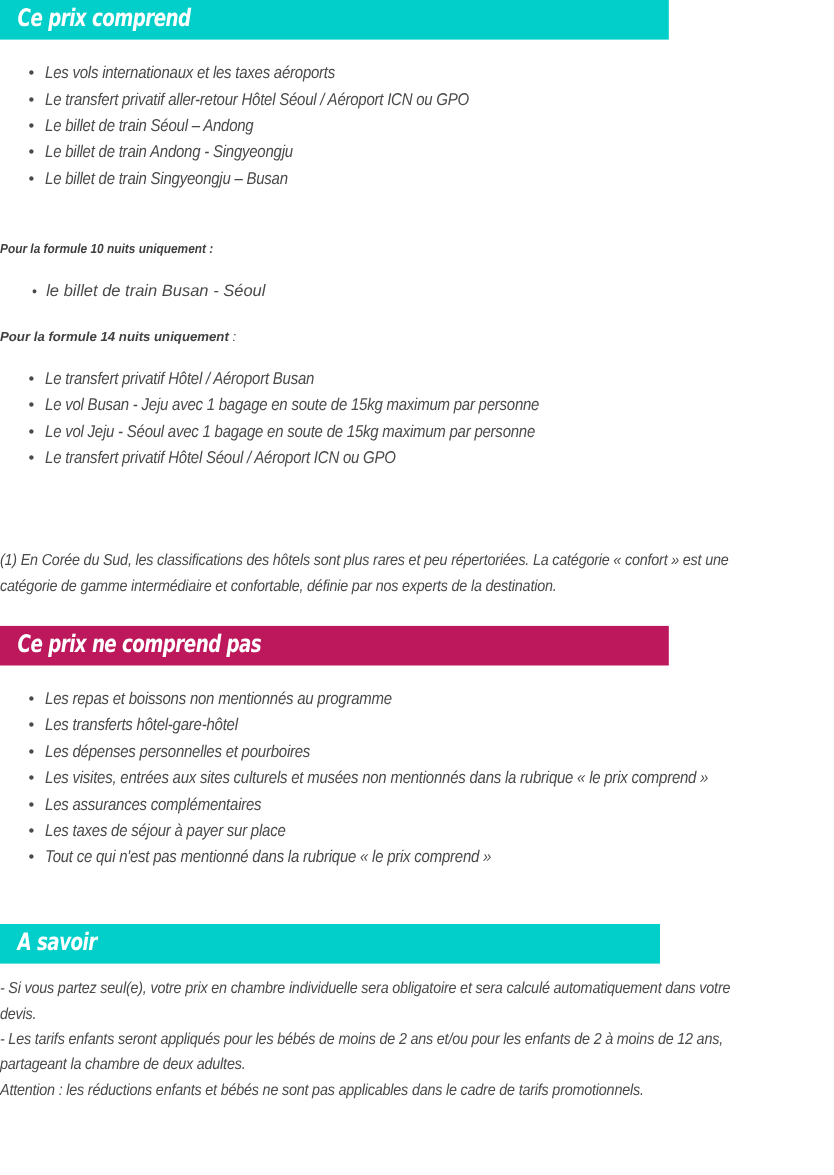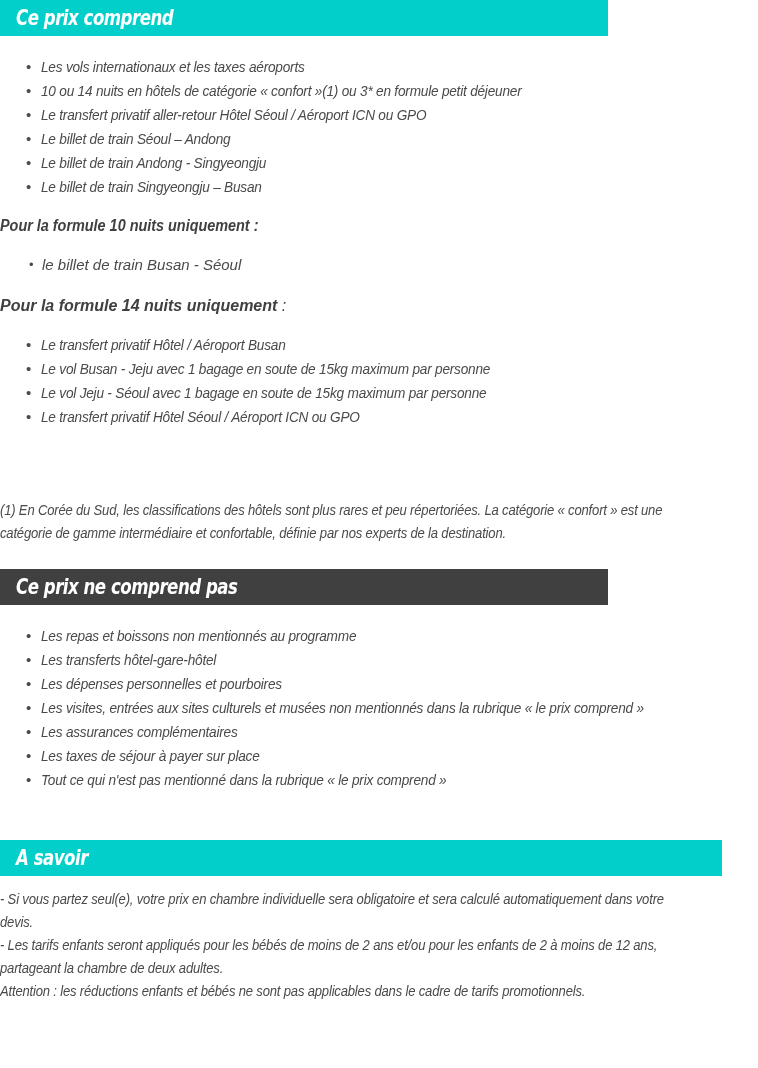--- a/index.html
+++ b/index.html
@@ -20,21 +20,21 @@
   
   .section-bar {
     background: #02cfc9;
     height: 36px;
     display: flex;
     align-items: center;
     padding-left: 16px;
     margin: 0;
   }
   .section-bar.narrow { width: 608px; }
-  .section-bar.full { width: 722px; text-align: center; }
+  .section-bar.full { width: 600px; text-align: center; }
 
   .section-bar-title {
     color: #ffffff;
     font-family: "DejaVu Sans Condensed", "Liberation Sans Narrow", "Liberation Sans", sans-serif;
     font-style: italic;
     font-weight: bold;
     font-size: 22px;
     line-height: 1;
     letter-spacing: -0.6px;
     transform: scaleX(0.84);
@@ -89,21 +89,21 @@
     transform: none;
   }
   ul.bullet-list.wide li::before {
     left: 29px;
     font-size: 13px;
   }
 
   .sub-heading {
     font-weight: bold;
     font-style: italic;
-    font-size: 16px;
+    font-size: 12px;
     color: #404040;
     margin: 0;
     line-height: 20px;
     white-space: nowrap;
   }
   .sub-heading .cond {
     display: inline-block;
     transform: scaleX(0.9);
     transform-origin: left center;
   }
@@ -145,21 +145,20 @@
 </head>
 <body style="background: rgb(255, 255, 255);">
 
 <div class="section-bar narrow" id="bar-included" style="background: rgb(2, 207, 201);">
   <span class="section-bar-title" style="color: rgb(255, 255, 255);">Ce prix comprend</span>
 </div>
 
 <div class="section-body" id="list-included">
   <ul class="bullet-list">
     <li><span class="li-text">Les vols internationaux et les taxes aéroports</span></li>
-    <li><span class="li-text">10 ou 14 nuits en hôtels de catégorie « confort »(1) ou 3* en formule petit déjeuner</span></li>
     <li><span class="li-text">Le transfert privatif aller-retour Hôtel Séoul / Aéroport ICN ou GPO</span></li>
     <li><span class="li-text">Le billet de train Séoul – Andong</span></li>
     <li><span class="li-text">Le billet de train Andong - Singyeongju</span></li>
     <li><span class="li-text">Le billet de train Singyeongju – Busan</span></li>
   </ul>
 </div>
 
 <div class="sub-heading" id="heading-10">
   <span class="cond">Pour la formule 10 nuits uniquement :</span>
 </div>
@@ -185,21 +184,21 @@
 
 <div class="footnote-wrap" id="footnote">
   <p class="note-para">
     <span class="cond">(1) En Corée du Sud, les classifications des hôtels sont plus rares et peu répertoriées. La catégorie « confort » est une</span>
   </p>
   <p class="note-para">
     <span class="cond">catégorie de gamme intermédiaire et confortable, définie par nos experts de la destination.</span>
   </p>
 </div>
 
-<div class="section-bar narrow" id="bar-excluded" style="background: #404040;">
+<div class="section-bar narrow" id="bar-excluded" style="background: #be185d;">
   <span class="section-bar-title" style="color: rgb(255, 255, 255);">Ce prix ne comprend pas</span>
 </div>
 
 <div class="section-body" id="list-excluded">
   <ul class="bullet-list">
     <li><span class="li-text">Les repas et boissons non mentionnés au programme</span></li>
     <li><span class="li-text">Les transferts hôtel-gare-hôtel</span></li>
     <li><span class="li-text">Les dépenses personnelles et pourboires</span></li>
     <li><span class="li-text">Les visites, entrées aux sites culturels et musées non mentionnés dans la rubrique « le prix comprend »</span></li>
     <li><span class="li-text">Les assurances complémentaires</span></li>

